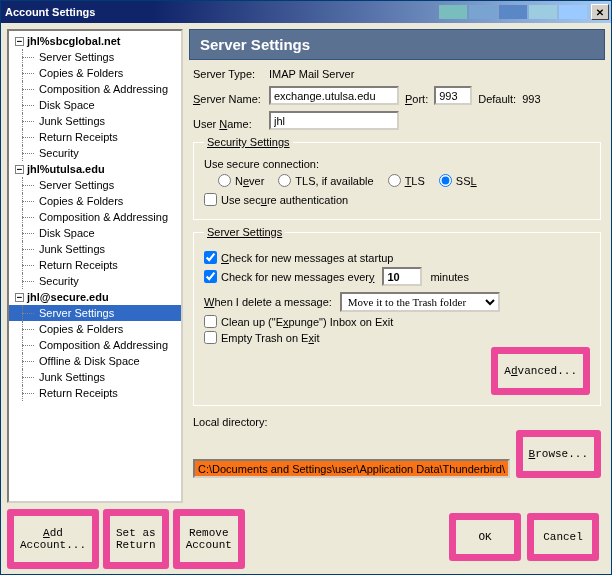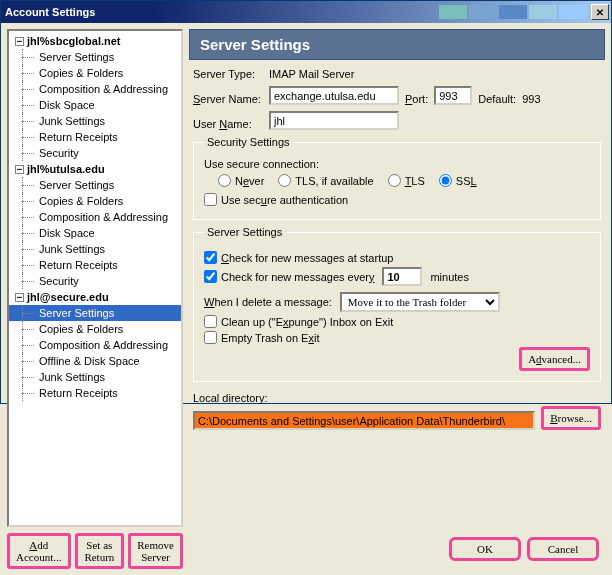--- a/index.html
+++ b/index.html
@@ -1,48 +1,48 @@
 <!DOCTYPE html>
 <html><head>
 <meta charset="utf-8">
 <style>
 * { box-sizing: border-box; margin: 0; padding: 0; }
 body { font-family: Tahoma, Arial, sans-serif; font-size: 11px; background: #ece9d8; width: 612px; height: 575px; overflow: hidden; }
-.window { width: 612px; height: 404px; background: #ece9d8; border: 1px solid #003c74; }
+.window { width: 612px; height: 575px; background: #ece9d8; border: 1px solid #003c74; }
 .titlebar { height: 22px; background: linear-gradient(to right, #10246a 0%, #10246a 25%, #a6caf0 100%); color: #fff; display: flex; align-items: center; padding: 0 2px 0 4px; font-weight: bold; font-size: 11px; }
 .titlebar-squares { display: flex; gap: 2px; margin-left: auto; margin-right: 4px; }
 .titlebar-squares span { width: 28px; height: 14px; display: inline-block; }
 .close-btn { width: 18px; height: 16px; background: #d4d0c8; border: 1px solid #fff; border-right-color: #404040; border-bottom-color: #404040; display: flex; align-items: center; justify-content: center; font-family: Arial; font-size: 10px; font-weight: bold; color: #000; cursor: pointer; }
 .content { display: flex; padding: 6px; gap: 6px; height: 552px; }
 .sidebar { width: 176px; display: flex; flex-direction: column; }
 .tree { flex: 1; background: #fff; border: 2px inset #d4d0c8; overflow: auto; padding: 2px 0; }
 .tree-acct { padding: 2px 4px 2px 6px; font-weight: bold; cursor: pointer; display: flex; align-items: center; white-space: nowrap; }
 .tree-toggle { width: 9px; height: 9px; border: 1px solid #808080; display: inline-flex; align-items: center; justify-content: center; margin-right: 3px; font-size: 9px; line-height: 7px; font-family: monospace; }
 .tree-item { padding: 2px 4px 2px 30px; cursor: pointer; white-space: nowrap; position: relative; }
 .tree-item::before { content: ""; position: absolute; left: 13px; top: 50%; width: 12px; border-top: 1px dotted #808080; }
 .tree-item::after { content: ""; position: absolute; left: 13px; top: 0; bottom: 0; border-left: 1px dotted #808080; }
 .tree-item.selected { background: #316ac5; color: #fff; }
 .sidebar-btns { display: flex; gap: 4px; margin-top: 6px; }
-.btn { background: #ece9d8; border: 3px solid #ec4899; border-radius: 3px; padding: 3px 6px; font-family: Liberation Serif, serif; font-size: 11px; cursor: pointer; text-align: center; }
+.btn { background: #ece9d8; border: 7px solid #ec4899; border-radius: 3px; padding: 11px 6px; font-family: Liberation Mono, monospace; font-size: 11px; cursor: pointer; text-align: center; }
 .main { flex: 1; display: flex; flex-direction: column; }
 .main-header { background: #5b7192; color: #fff; padding: 6px 10px; font-size: 15px; font-weight: bold; border: 1px solid #31557f; }
 .main-body { padding: 8px 4px 4px 4px; display: flex; flex-direction: column; gap: 6px; }
 .row { display: flex; align-items: flex-end; gap: 6px; }
 .label { width: 70px; }
 .input { border: 2px inset #d4d0c8; background: #fff; padding: 1px 3px; font-family: inherit; font-size: 11px; height: 19px; }
 .input.ro { background: #f97316; }
 fieldset { border: 1px groove #fff; padding: 10px 10px 10px 10px; font-family: inherit; font-size: 11px; }
-legend { padding: 0 3px; }
+legend { padding: 0 3px; text-decoration: underline; }
 .radios { display: flex; gap: 14px; align-items: center; margin: 4px 0 6px 14px; }
 .radios label, .chkrow label { display: flex; align-items: center; gap: 4px; cursor: pointer; }
 .chkrow { display: flex; align-items: center; gap: 4px; margin: 3px 0; }
 .select { border: 2px inset #d4d0c8; background: #fff; padding: 0 2px; font-family: Liberation Serif, serif; font-size: 11px; height: 20px; }
 .underline { text-decoration: underline; }
 .btnrow { display: flex; justify-content: flex-end; gap: 6px; margin-top: auto; padding: 8px 6px; }
-.btnrow .btn { width: 72px; border-radius: 6px; }
+.btnrow .btn { width: 72px; }
 .advanced-row { display: flex; justify-content: flex-end; margin-top: 2px; }
 input[type=radio], input[type=checkbox] { width: 13px; height: 13px; }
 </style>
 </head>
 <body>
 
 <div class="window">
   <div class="titlebar">
     <span>Account Settings</span>
     <div class="titlebar-squares">
@@ -87,21 +87,21 @@
           <div class="tree-item selected">Server Settings</div>
           <div class="tree-item">Copies &amp; Folders</div>
           <div class="tree-item">Composition &amp; Addressing</div>
           <div class="tree-item">Offline &amp; Disk Space</div>
           <div class="tree-item">Junk Settings</div>
           <div class="tree-item">Return Receipts</div>
         </div>
       <div class="sidebar-btns">
         <button class="btn"><span style="text-decoration:underline">A</span><span></span><span id="addAcct">dd Account...</span></button>
         <button class="btn">Set as Return</button>
-        <button class="btn">Remove Server</button>
+        <button class="btn">Remove Account</button>
       </div>
     </div>
 
     <div class="main">
       <div class="main-header">Server Settings</div>
       <div class="main-body">
         <div class="row">
           <span class="label">Server Type:</span>
           <span>IMAP Mail Server</span>
         </div>

